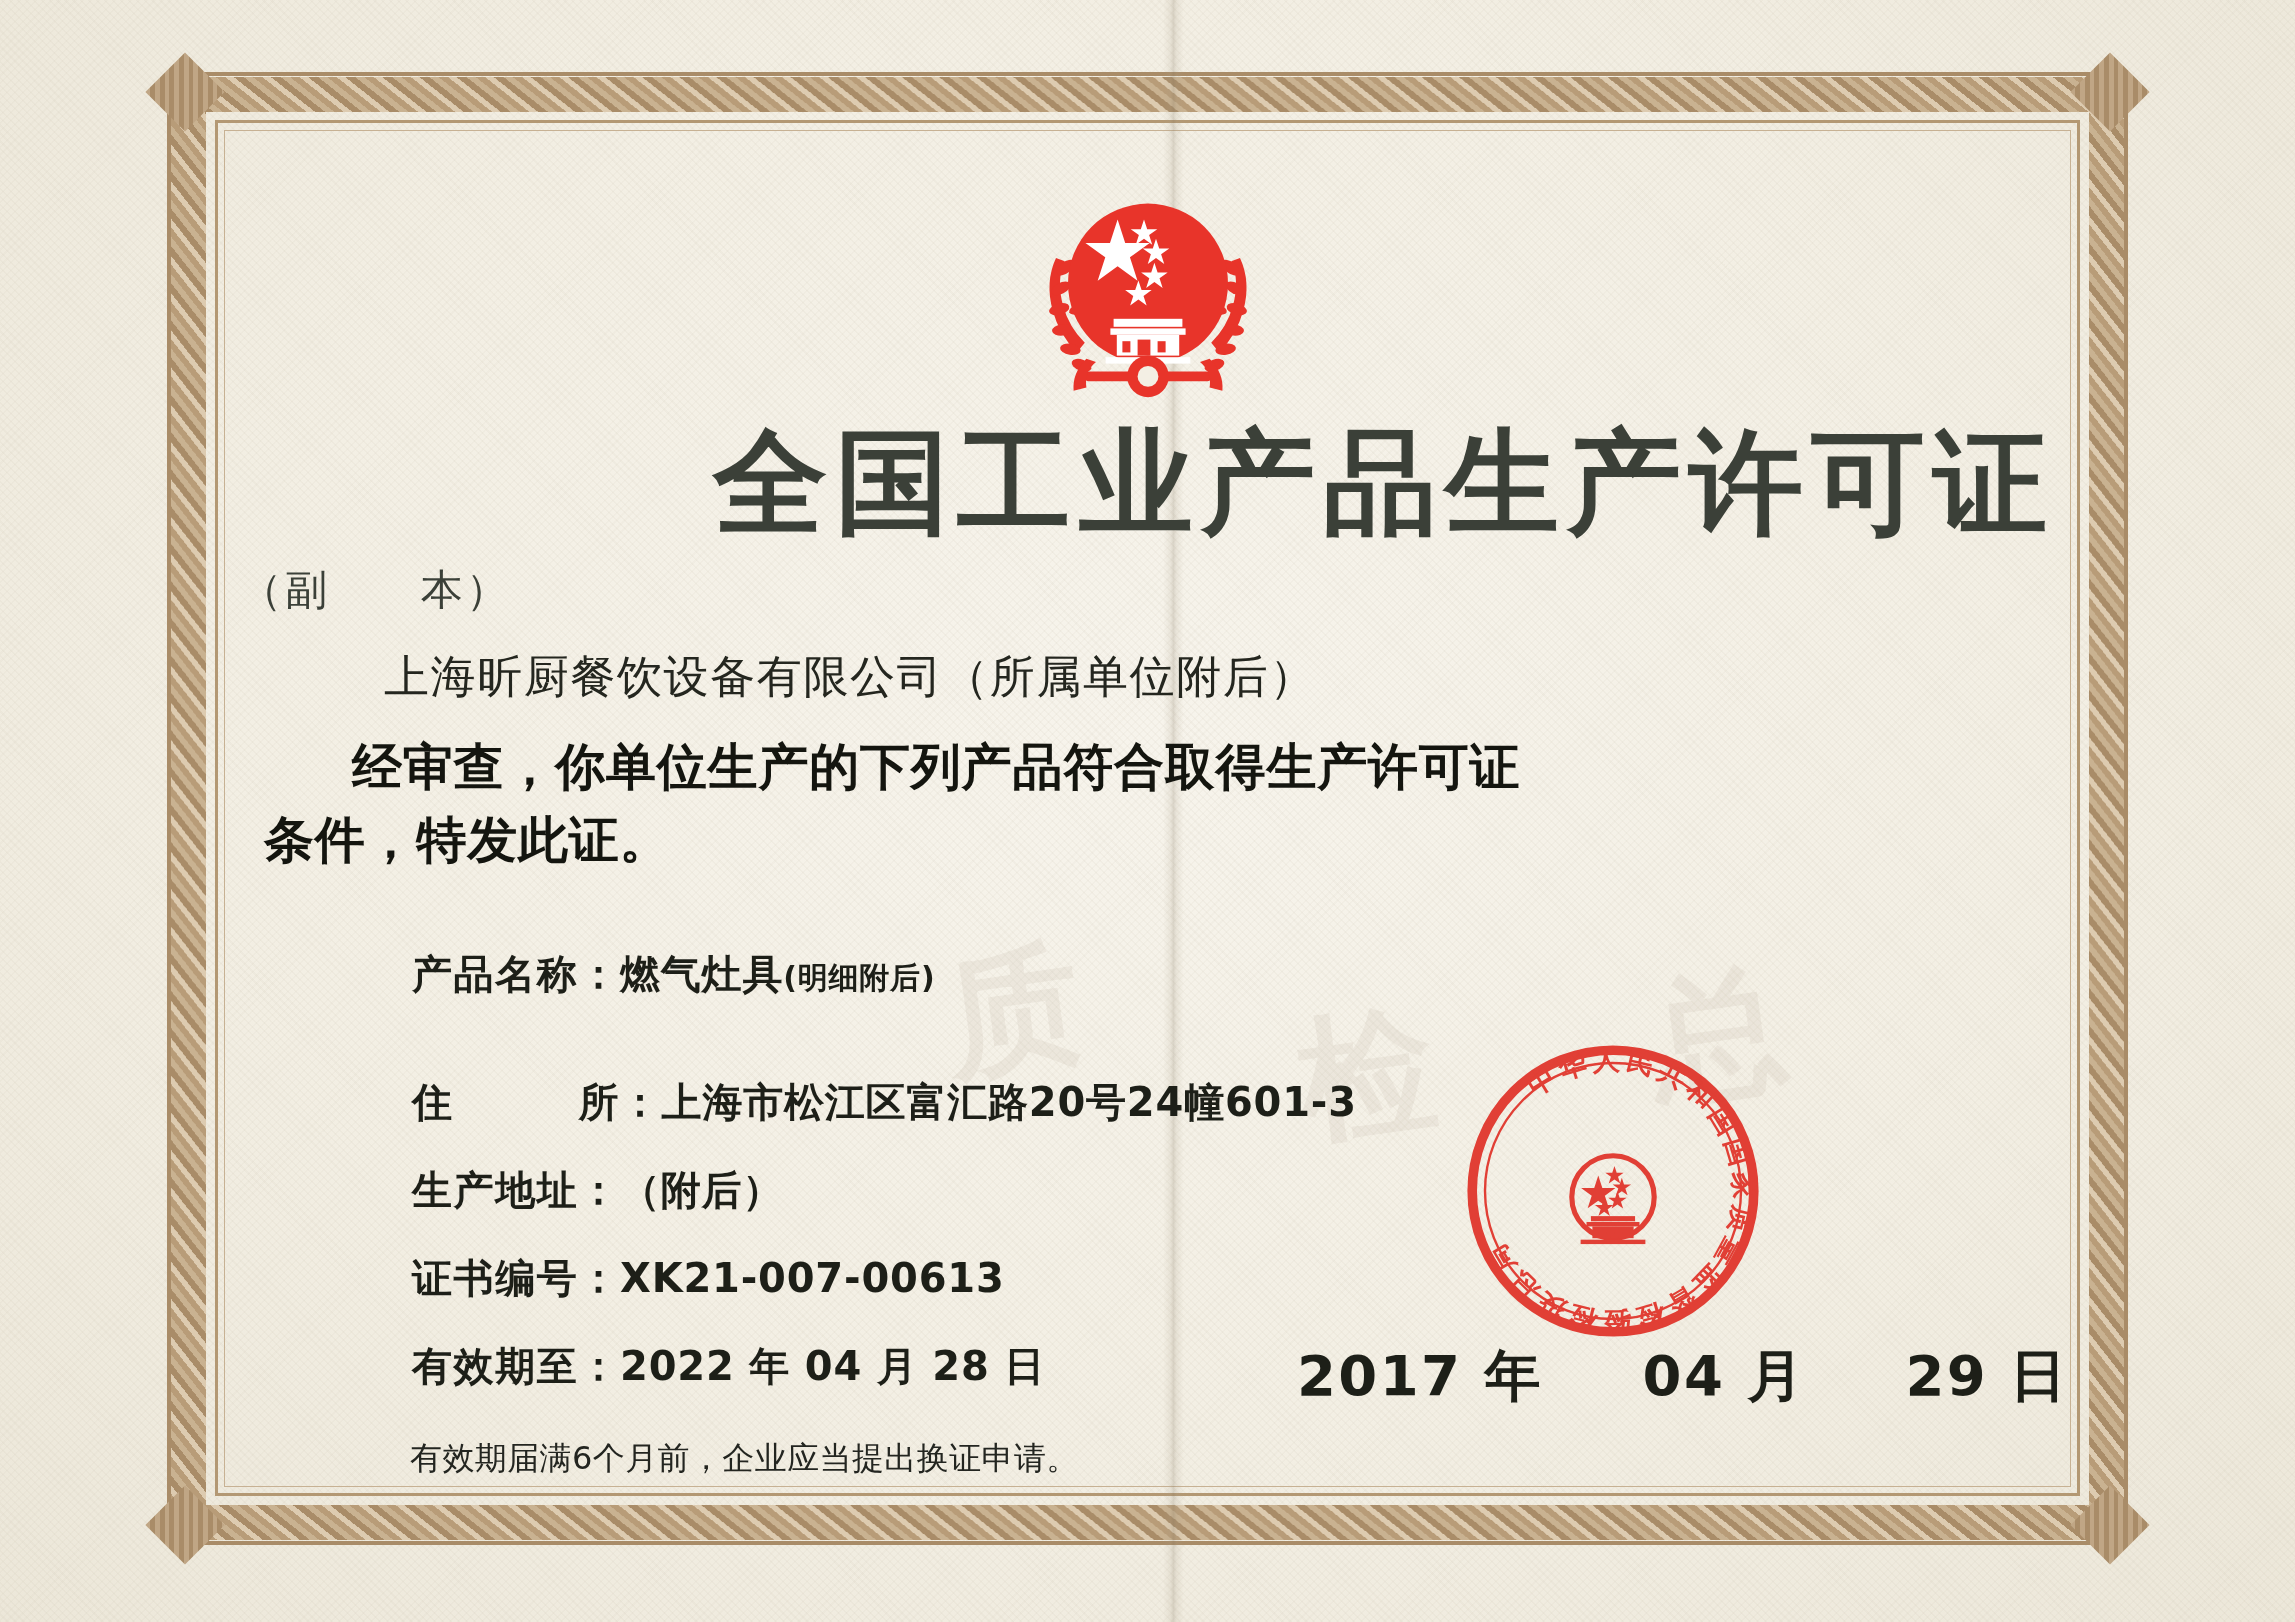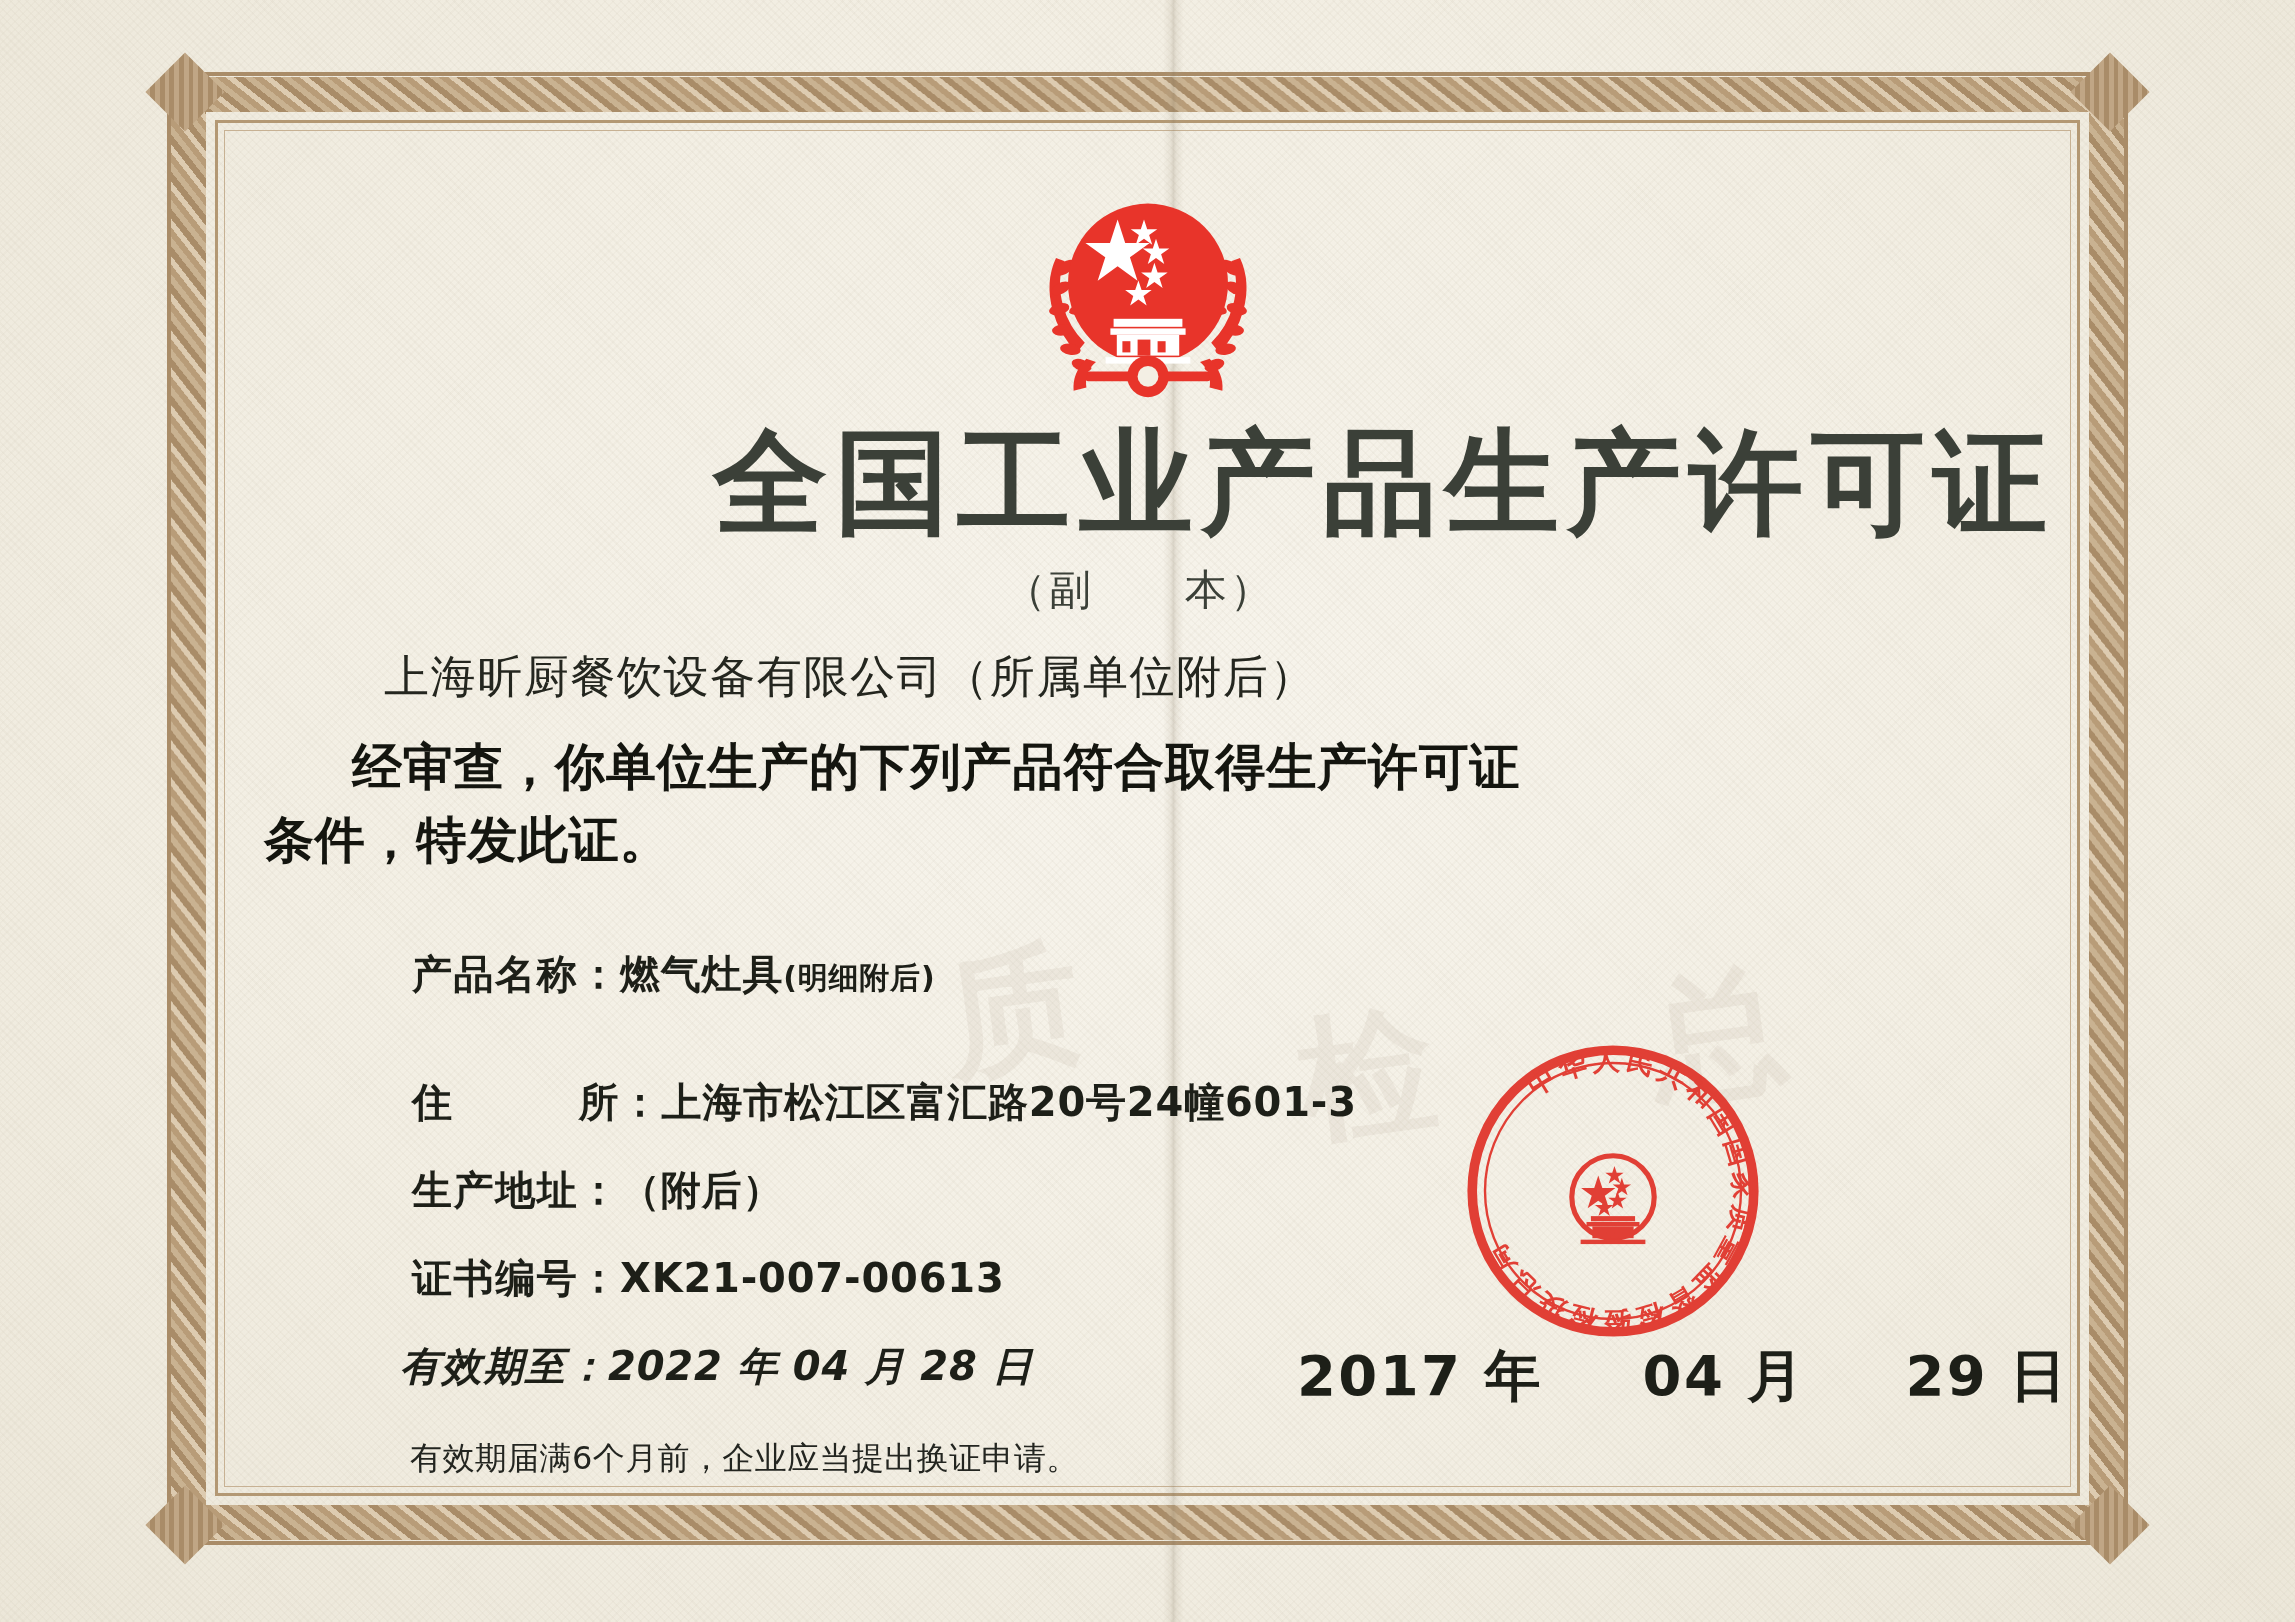--- a/index.html
+++ b/index.html
@@ -135,21 +135,20 @@
     letter-spacing: 8px;
     color: #3b4038;
     line-height: 1;
     white-space: nowrap;
   }
   .subtitle {
     position: absolute;
     top: 416px;
     left: 0;
     right: 16px;
-    text-align: center;
     font-family: "DejaVu Sans", sans-serif;
     font-size: 42px;
     color: #3b4038;
     letter-spacing: 3.2px;
   }
 
   
   .company {
     position: absolute;
     top: 501px;
@@ -194,21 +193,21 @@
   }
   .field .small {
     font-size: 30px;
     font-weight: bold;
   }
 
   .f-product { top: 801px; left: 172px; }
   .f-address { top: 929px; left: 172px; }
   .f-factory { top: 1017px; left: 172px; text-align: right; }
   .f-certno  { top: 1105px; left: 172px; }
-  .f-valid   { top: 1193px; left: 160px; font-style: italic; }
+  .f-valid   { top: 1193px; left: 172px; }
 
   .date-line {
     position: absolute;
     top: 1193px;
     left: 1057px;
     font-family: "DejaVu Sans", sans-serif;
     font-size: 56px;
     font-weight: bold;
     color: #1d1f18;
     white-space: nowrap;

